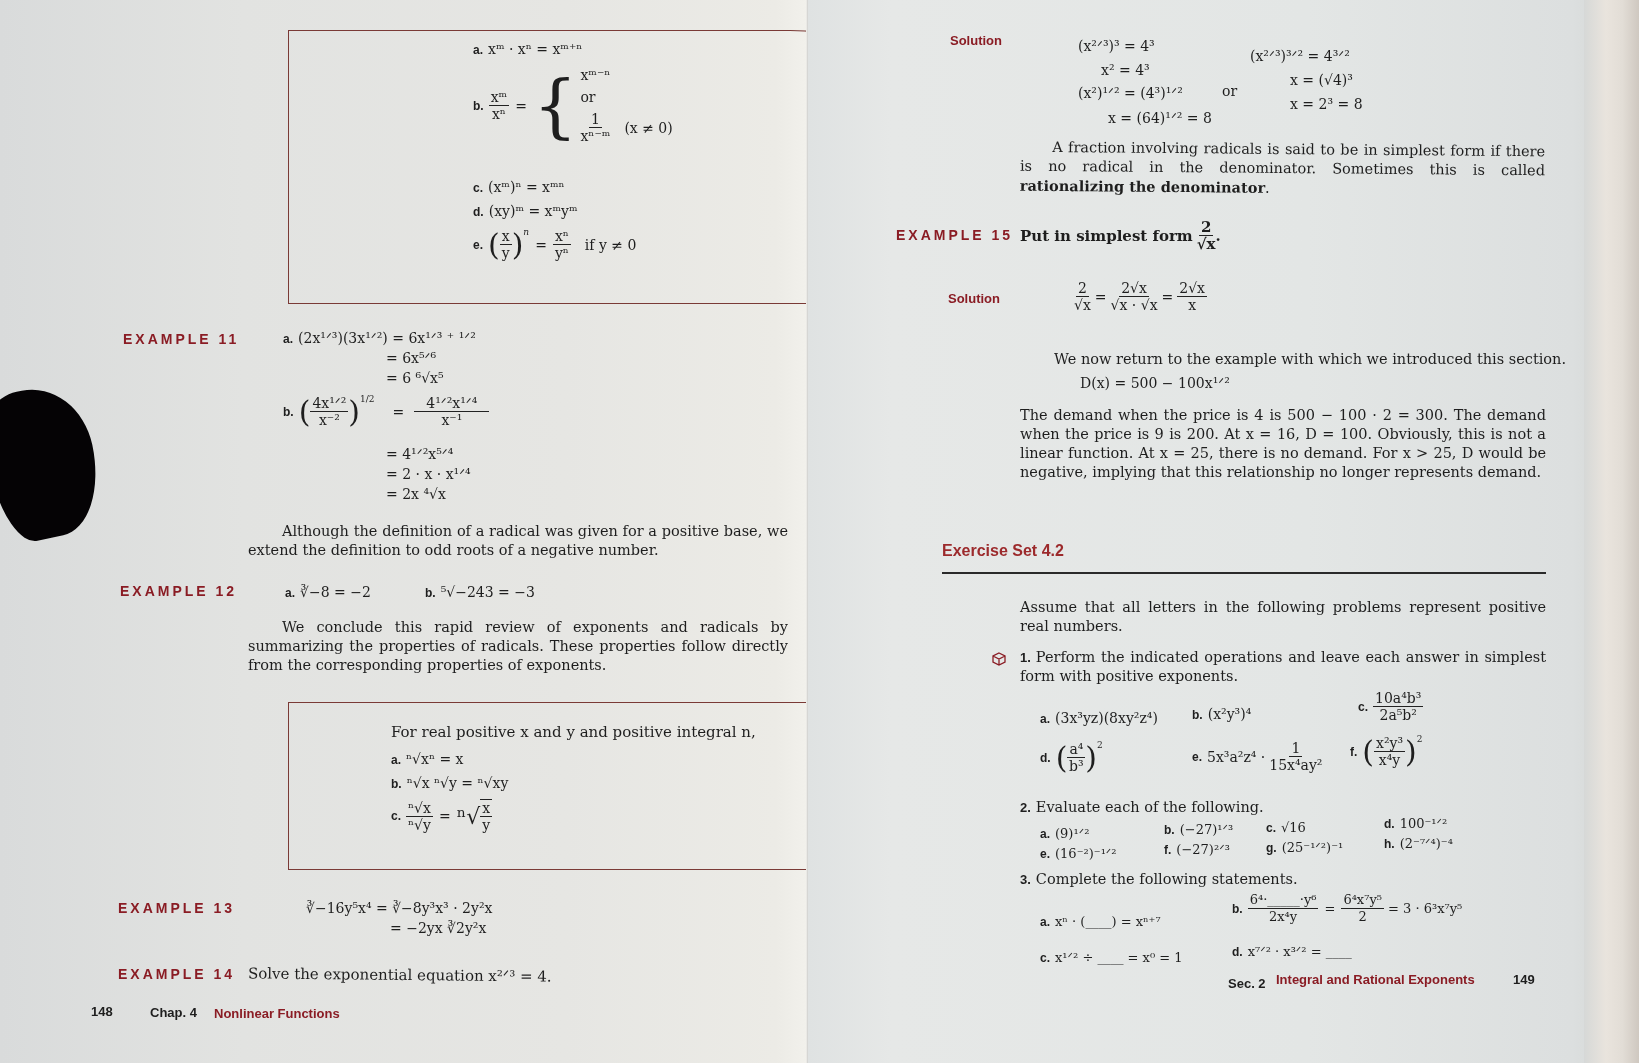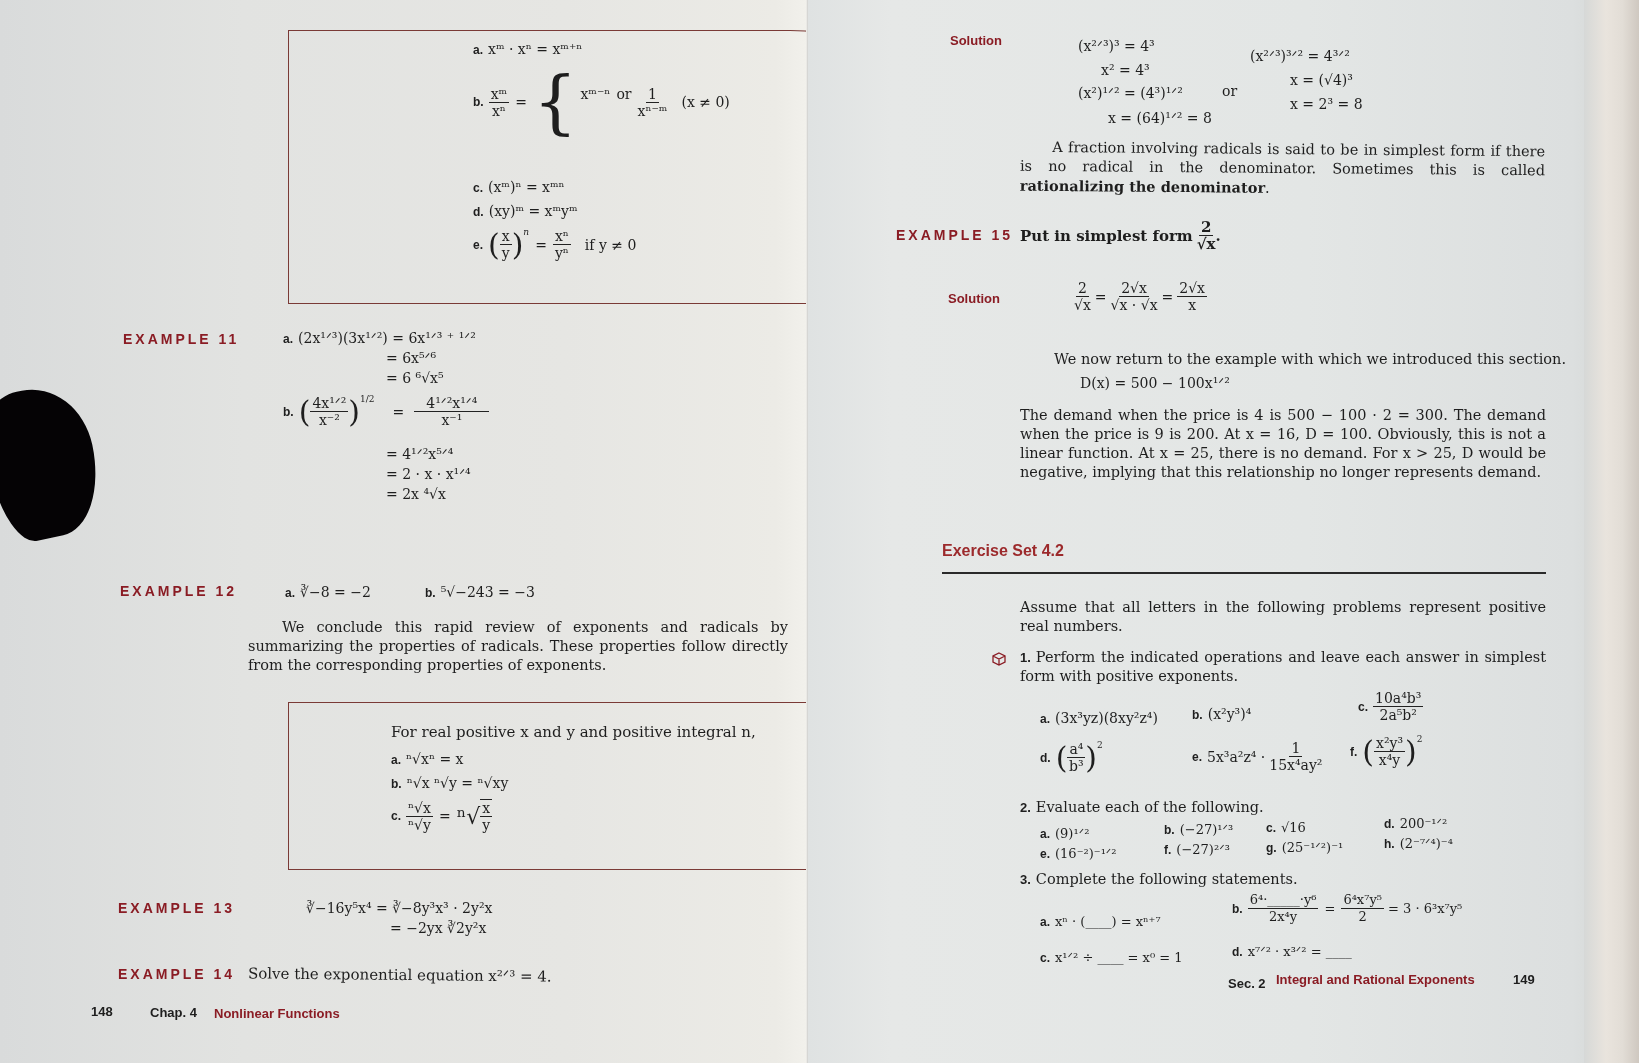--- a/index.html
+++ b/index.html
@@ -38,21 +38,21 @@
       <span class="lbl">a.</span><span>xᵐ · xⁿ = xᵐ⁺ⁿ</span>
     </div>
     <div class="abs math" style="left:184px;top:36px;display:flex;align-items:center;">
       <span class="lbl">b.</span>
       <span class="frac">
           <span class="num">xᵐ</span>
           <span>xⁿ</span>
         </span>
       <span style="margin:0 6px;">=</span>
       <span style="font-size:70px;font-weight:100;line-height:70px;margin-right:3px;">{</span>
-      <span style="display:flex;flex-direction:row;gap:6px;">
+      <span style="display:flex;flex-direction:column;gap:6px;">
         <span>xᵐ⁻ⁿ</span>
         <span>or</span>
         <span style="display:flex;align-items:center;gap:14px;">
           <span class="frac">
               <span class="num">1</span>
               <span>xⁿ⁻ᵐ</span>
             </span>
           <span>(x ≠ 0)</span>
         </span>
       </span>
@@ -99,20 +99,21 @@
     <span style="margin:0 10px 0 18px;">=</span>
     <span class="frac">
         <span class="num" style="padding:0 12px;">4¹ᐟ²x¹ᐟ⁴</span>
         <span>x⁻¹</span>
       </span>
   </div>
   <div class="abs math" style="left:386px;top:446px;">= 4¹ᐟ²x⁵ᐟ⁴</div>
   <div class="abs math" style="left:386px;top:466px;">= 2 · x · x¹ᐟ⁴</div>
   <div class="abs math" style="left:386px;top:486px;">= 2x ⁴√x</div>
 
+  <div class="abs body-text" style="left:248px;top:522px;width:540px;text-indent:34px;">Although the definition of a radical was given for a positive base, we extend the definition to odd roots of a negative number.</div>
 
   <div class="abs ex-label" style="left:120px;top:583px;">EXAMPLE 12</div>
   <div class="abs math" style="left:285px;top:584px;">
     <span class="lbl">a.</span><span>∛−8 = −2</span>
   </div>
   <div class="abs math" style="left:425px;top:584px;">
     <span class="lbl">b.</span><span>⁵√−243 = −3</span>
   </div>
 
   <div class="abs body-text" style="left:248px;top:618px;width:540px;text-indent:34px;">We conclude this rapid review of exponents and radicals by summarizing the properties of radicals. These properties follow directly from the corresponding properties of exponents.</div>
@@ -252,21 +253,21 @@
       <span class="paren">)</span>
       <sup style="align-self:flex-start">2</sup>
     </div>
 
   <div class="abs body-text" style="left:212px;top:798px;">
     <span class="lbl" style="font-size:13px;">2.</span><span>Evaluate each of the following.</span>
   </div>
   <div class="ex-item math" style="left:232px;top:826px;font-size:13px;"><span class="lbl">a.</span><span>(9)¹ᐟ²</span></div>
   <div class="ex-item math" style="left:356px;top:822px;font-size:13px;"><span class="lbl">b.</span><span>(−27)¹ᐟ³</span></div>
   <div class="ex-item math" style="left:458px;top:820px;font-size:13px;"><span class="lbl">c.</span><span>√16</span></div>
-  <div class="ex-item math" style="left:576px;top:816px;font-size:13px;"><span class="lbl">d.</span><span>200⁻¹ᐟ²</span></div>
+  <div class="ex-item math" style="left:576px;top:816px;font-size:13px;"><span class="lbl">d.</span><span>100⁻¹ᐟ²</span></div>
   <div class="ex-item math" style="left:232px;top:846px;font-size:13px;"><span class="lbl">e.</span><span>(16⁻²)⁻¹ᐟ²</span></div>
   <div class="ex-item math" style="left:356px;top:842px;font-size:13px;"><span class="lbl">f.</span><span>(−27)²ᐟ³</span></div>
   <div class="ex-item math" style="left:458px;top:840px;font-size:13px;"><span class="lbl">g.</span><span>(25⁻¹ᐟ²)⁻¹</span></div>
   <div class="ex-item math" style="left:576px;top:836px;font-size:13px;"><span class="lbl">h.</span><span>(2⁻⁷ᐟ⁴)⁻⁴</span></div>
 
   <div class="abs body-text" style="left:212px;top:870px;">
     <span class="lbl" style="font-size:13px;">3.</span><span>Complete the following statements.</span>
   </div>
   <div class="ex-item math" style="left:232px;top:914px;font-size:13px;"><span class="lbl">a.</span><span>xⁿ · (____) = xⁿ⁺⁷</span></div>
   <div class="ex-item math" style="left:424px;top:892px;font-size:13px;display:flex;align-items:center;">

